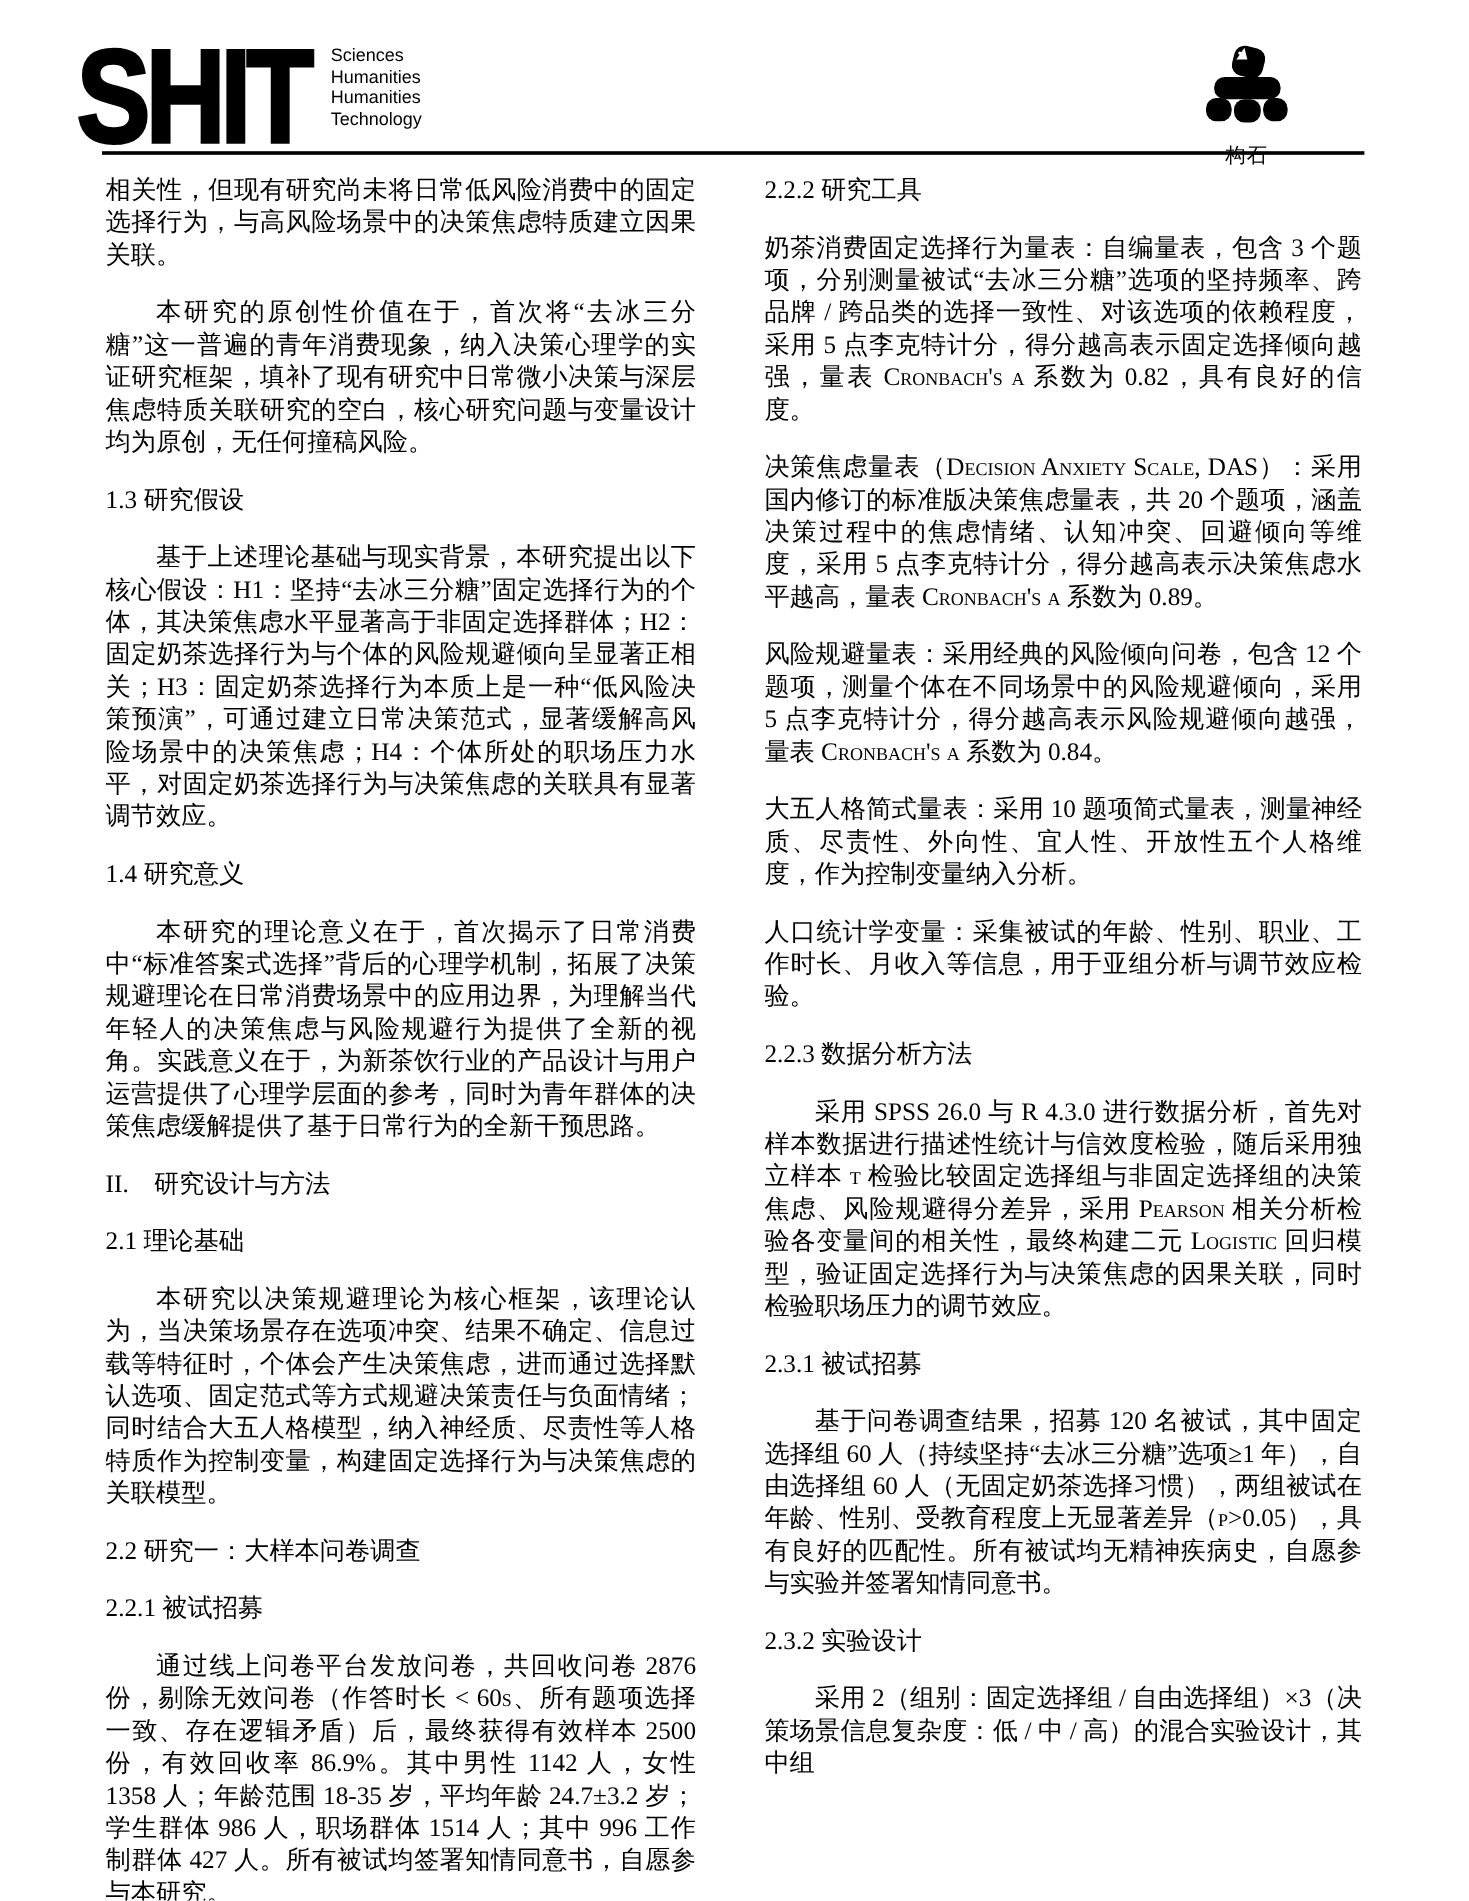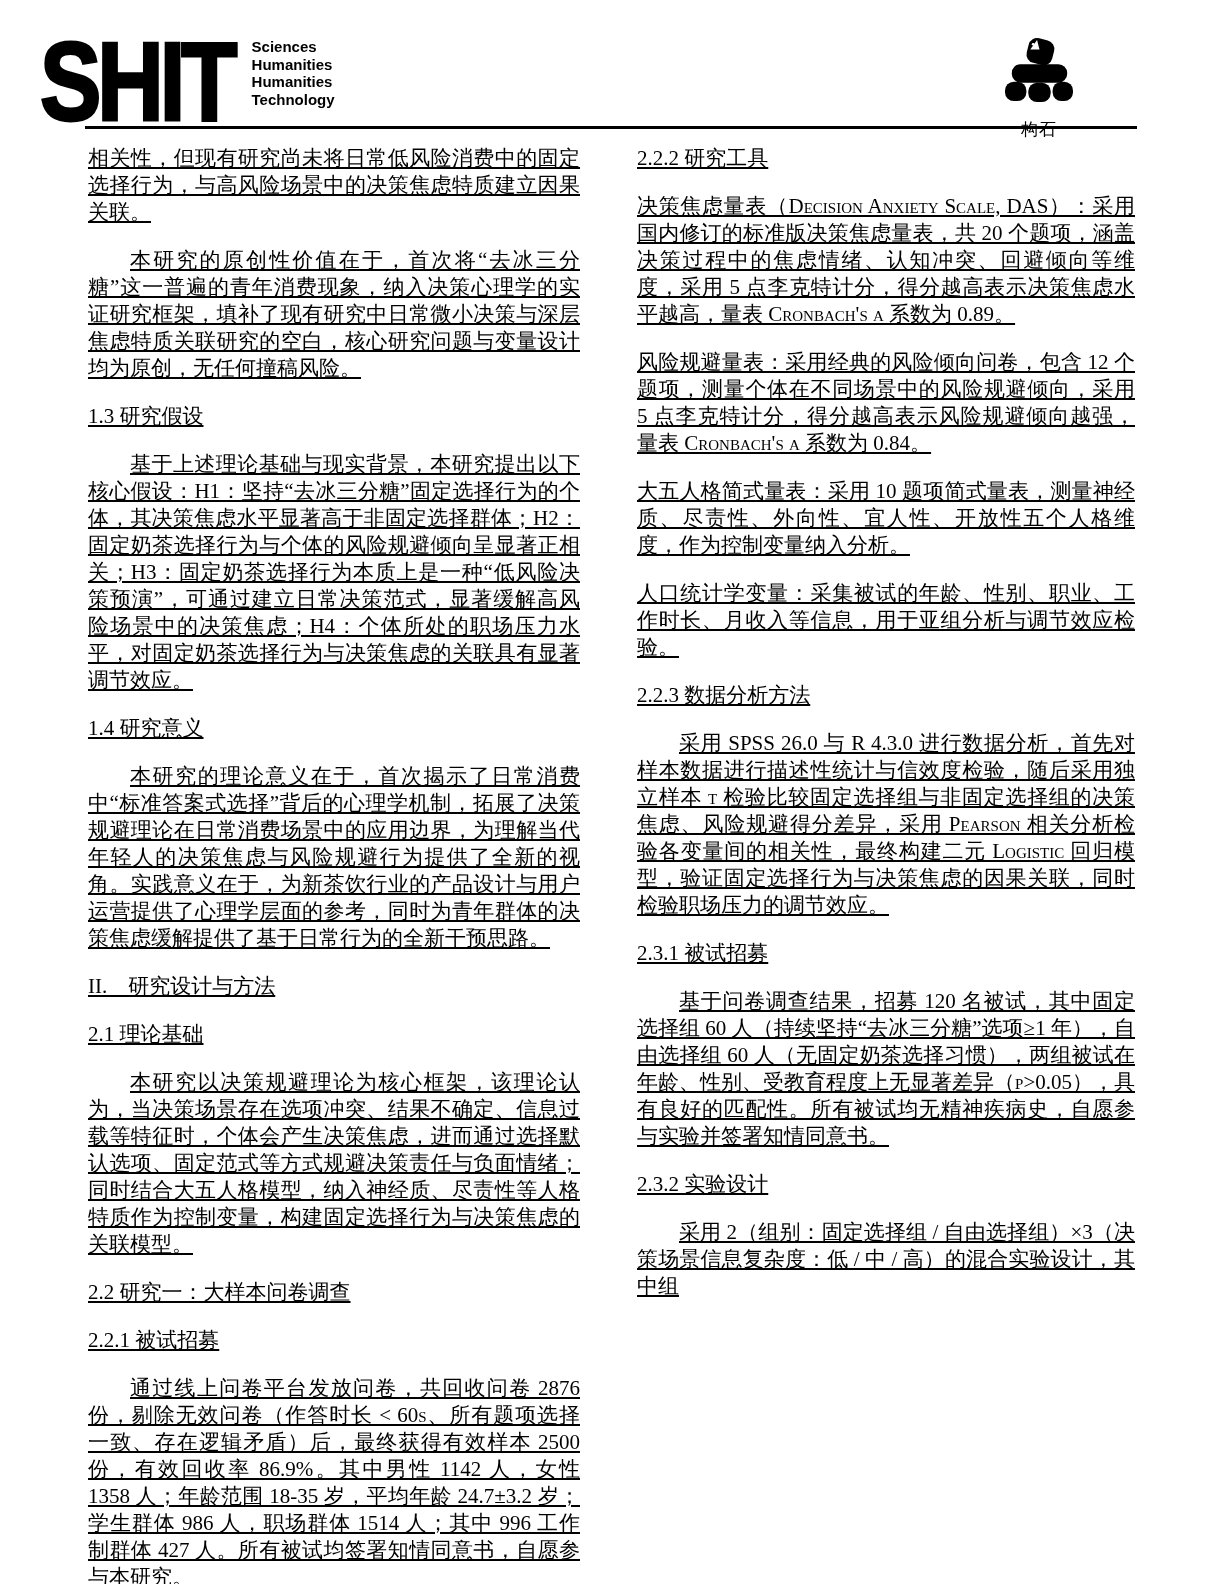--- a/index.html
+++ b/index.html
@@ -10,39 +10,39 @@
     background: #ffffff;
     color: #000000;
     font-family: "Liberation Serif", "DejaVu Serif", serif;
     overflow: hidden;
   }
 
   
   .masthead {
     display: flex;
     align-items: flex-start;
-    padding: 26px 88px 0 40px;
+    padding: 26px 88px 0 64px;
     height: 100px;
   }
   .wordmark {
     font-family: "Liberation Sans", "DejaVu Sans", sans-serif;
     font-weight: bold;
     font-size: 92px;
     line-height: 1;
     letter-spacing: -4px;
     -webkit-text-stroke: 2.5px #000;
     transform: scaleY(1.2);
     transform-origin: top left;
     white-space: nowrap;
   }
   .subtitle {
     margin-left: 18px;
     margin-top: 12px;
     font-family: "Liberation Sans", "DejaVu Sans", sans-serif;
-    font-weight: bold;
+    font-weight: normal;
     font-size: 15px;
     line-height: 17.5px;
   }
   .logo-group {
     margin-left: auto;
     margin-right: 58px;
     margin-top: 10px;
     width: 78px;
     text-align: center;
   }
@@ -66,21 +66,21 @@
     padding: 16px 89px 0 88px;
   }
   .col {
     font-size: 21px;
     line-height: 27px;
     text-align: justify;
     font-variant-caps: small-caps;
   }
   .col-left  { width: 492px; }
   .col-right { width: 498px; }
-  .block { margin: 0 0 21px 0; text-decoration: underline; }
+  .block { margin: 0 0 21px 0; }
   .indent { text-indent: 2em; }
   .center { }
 </style>
 </head>
 <body>
 
 <div class="page">
 
   <div class="masthead">
     <div class="wordmark">SHIT</div>
@@ -117,20 +117,21 @@
       <p class="block center">II.　研究设计与方法</p>
       <p class="block">2.1 理论基础</p>
       <p class="block indent">本研究以决策规避理论为核心框架，该理论认为，当决策场景存在选项冲突、结果不确定、信息过载等特征时，个体会产生决策焦虑，进而通过选择默认选项、固定范式等方式规避决策责任与负面情绪；同时结合大五人格模型，纳入神经质、尽责性等人格特质作为控制变量，构建固定选择行为与决策焦虑的关联模型。</p>
       <p class="block">2.2 研究一：大样本问卷调查</p>
       <p class="block">2.2.1 被试招募</p>
       <p class="block indent">通过线上问卷平台发放问卷，共回收问卷 2876 份，剔除无效问卷（作答时长 &lt; 60s、所有题项选择一致、存在逻辑矛盾）后，最终获得有效样本 2500 份，有效回收率 86.9%。其中男性 1142 人，女性 1358 人；年龄范围 18-35 岁，平均年龄 24.7±3.2 岁；学生群体 986 人，职场群体 1514 人；其中 996 工作制群体 427 人。所有被试均签署知情同意书，自愿参与本研究。</p>
     </div>
 
     <div class="col col-right">
       <p class="block">2.2.2 研究工具</p>
+      <p class="block">奶茶消费固定选择行为量表：自编量表，包含 3 个题项，分别测量被试“去冰三分糖”选项的坚持频率、跨品牌 / 跨品类的选择一致性、对该选项的依赖程度，采用 5 点李克特计分，得分越高表示固定选择倾向越强，量表 Cronbach's α 系数为 0.82，具有良好的信度。</p>
       <p class="block">决策焦虑量表（Decision Anxiety Scale, DAS）：采用国内修订的标准版决策焦虑量表，共 20 个题项，涵盖决策过程中的焦虑情绪、认知冲突、回避倾向等维度，采用 5 点李克特计分，得分越高表示决策焦虑水平越高，量表 Cronbach's α 系数为 0.89。</p>
       <p class="block">风险规避量表：采用经典的风险倾向问卷，包含 12 个题项，测量个体在不同场景中的风险规避倾向，采用 5 点李克特计分，得分越高表示风险规避倾向越强，量表 Cronbach's α 系数为 0.84。</p>
       <p class="block">大五人格简式量表：采用 10 题项简式量表，测量神经质、尽责性、外向性、宜人性、开放性五个人格维度，作为控制变量纳入分析。</p>
       <p class="block">人口统计学变量：采集被试的年龄、性别、职业、工作时长、月收入等信息，用于亚组分析与调节效应检验。</p>
       <p class="block">2.2.3 数据分析方法</p>
       <p class="block indent">采用 SPSS 26.0 与 R 4.3.0 进行数据分析，首先对样本数据进行描述性统计与信效度检验，随后采用独立样本 t 检验比较固定选择组与非固定选择组的决策焦虑、风险规避得分差异，采用 Pearson 相关分析检验各变量间的相关性，最终构建二元 Logistic 回归模型，验证固定选择行为与决策焦虑的因果关联，同时检验职场压力的调节效应。</p>
       <p class="block">2.3.1 被试招募</p>
       <p class="block indent">基于问卷调查结果，招募 120 名被试，其中固定选择组 60 人（持续坚持“去冰三分糖”选项≥1 年），自由选择组 60 人（无固定奶茶选择习惯），两组被试在年龄、性别、受教育程度上无显著差异（p&gt;0.05），具有良好的匹配性。所有被试均无精神疾病史，自愿参与实验并签署知情同意书。</p>
       <p class="block">2.3.2 实验设计</p>
       <p class="block indent">采用 2（组别：固定选择组 / 自由选择组）×3（决策场景信息复杂度：低 / 中 / 高）的混合实验设计，其中组</p>

